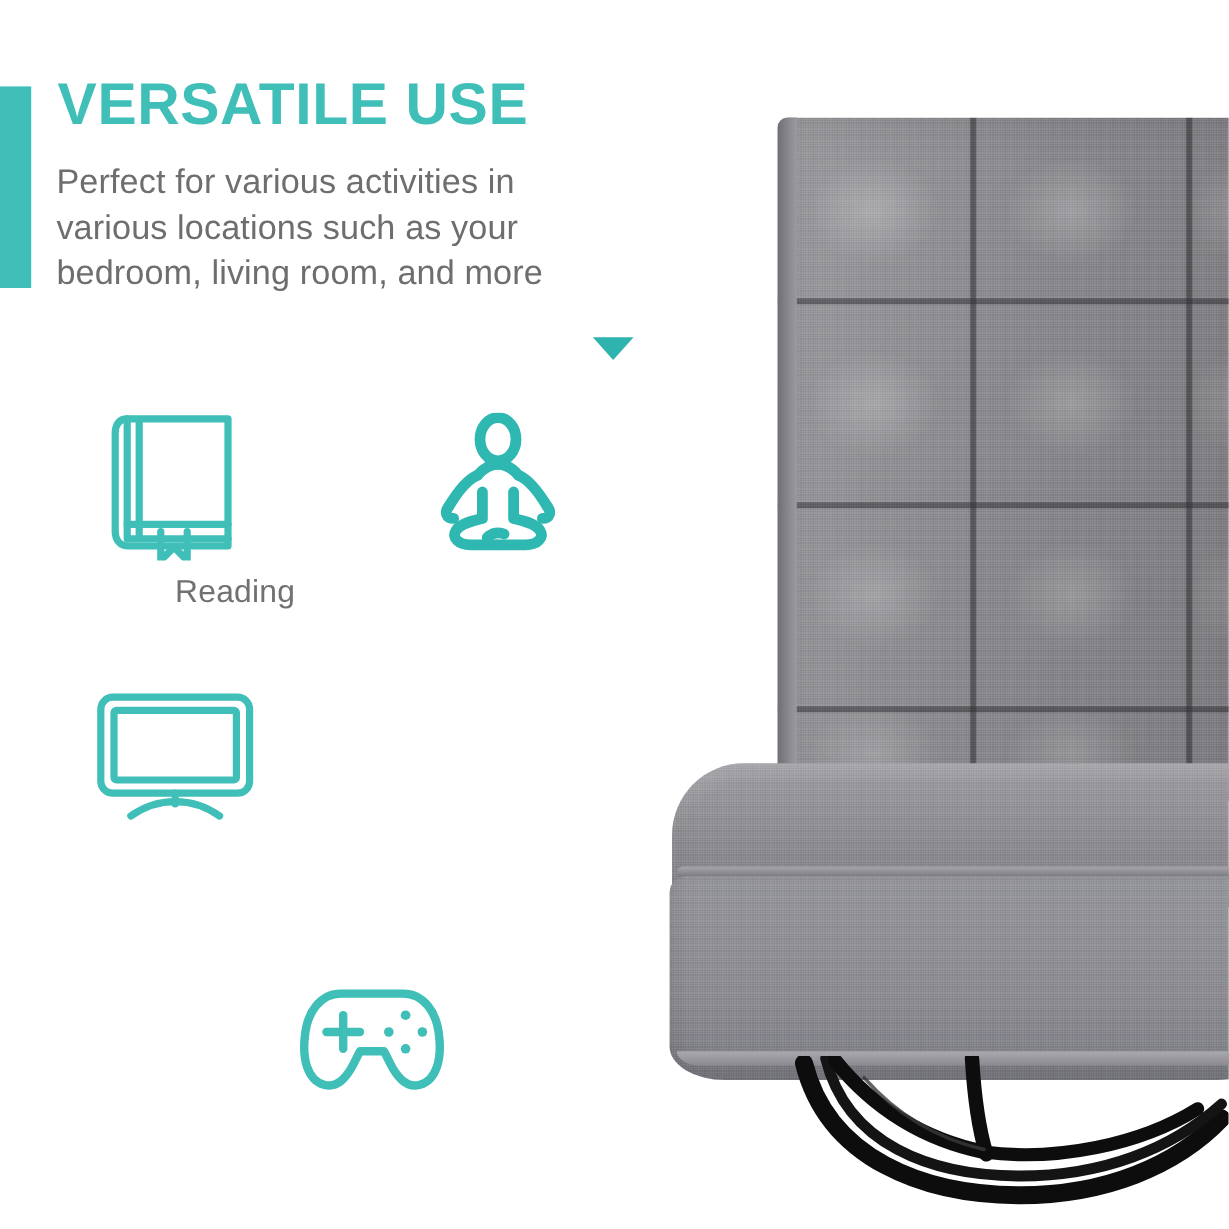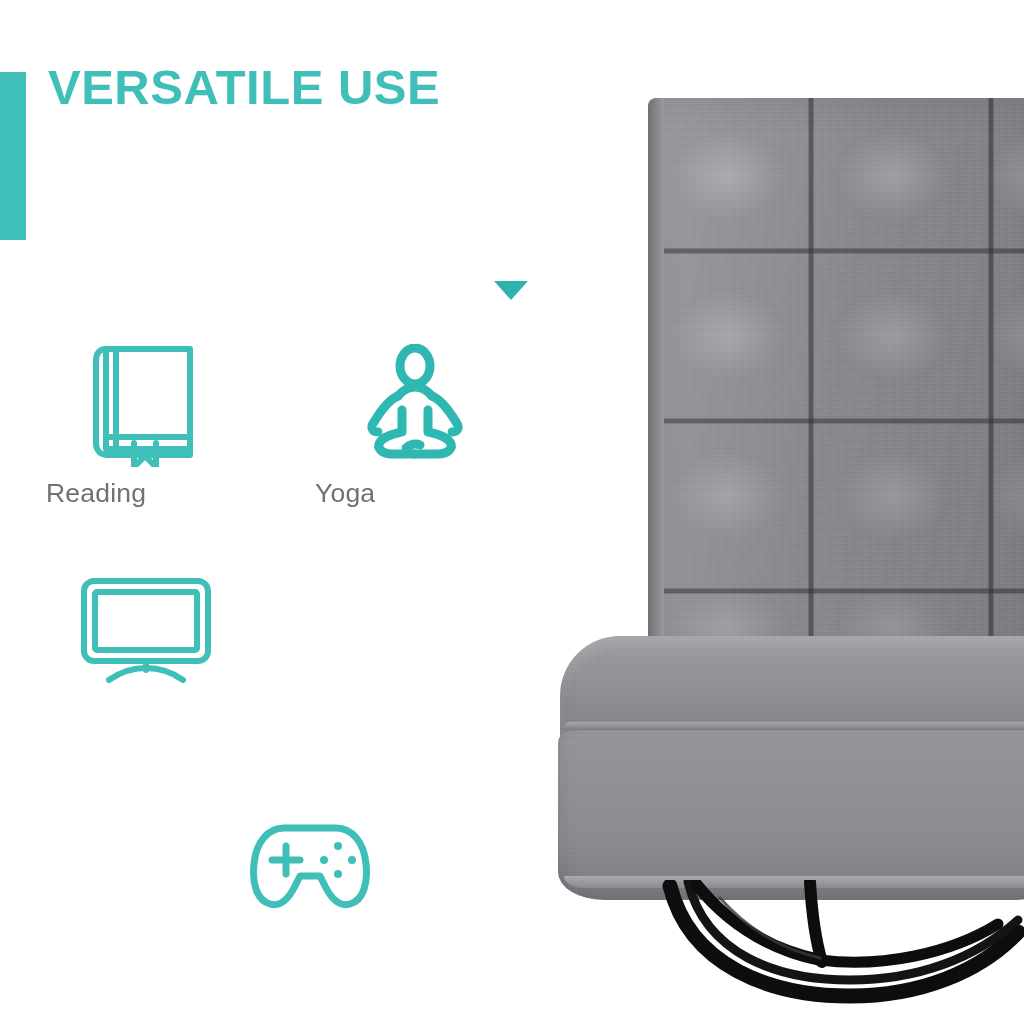--- a/index.html
+++ b/index.html
@@ -63,21 +63,21 @@
     border-left: 17px solid transparent;
     border-right: 17px solid transparent;
     border-top: 19px solid #2FB3AE;
   }
 
   
 
   .icon-cell {
     position: absolute;
     width: 200px;
-    text-align: left;
+    text-align: right;
   }
 
   .icon-art {
     height: 130px;
     display: flex;
     align-items: center;
     justify-content: center;
   }
 
   .icon-label {
@@ -237,20 +237,21 @@
 </style>
 </head>
 <body>
 
 <div id="stage">
 
   <div id="accent-bar"></div>
 
   <h1 id="heading">VERSATILE USE</h1>
 
+  <p id="subheading">Perfect for various activities in various locations such as your bedroom, living room, and more</p>
 
   <div id="down-arrow"></div>
 
   <div class="icon-cell" id="cell-reading">
     <div class="icon-art">
       <svg class="ico" width="116" height="128" viewBox="0 0 116 128" fill="none" stroke="#3FBFB8" stroke-width="6" stroke-linecap="round" stroke-linejoin="round">
         <path d="M18 10 H102 V110 H18 Z"></path>
         <path d="M18 10 C11 10 8 15 8 22 V104 C8 111 12 116 19 116 H102 V110"></path>
         <path d="M28 12 V108"></path>
         <path d="M18 98 H102"></path>
@@ -267,21 +268,20 @@
         <path d="M44 52 C34 56 26 68 20 78"></path>
         <path d="M78 52 C88 56 96 68 102 78"></path>
         <path d="M44 52 C50 45 56 43 61 43 C66 43 72 45 78 52"></path>
         <path d="M20 78 C16 83 18 88 24 88"></path>
         <path d="M102 78 C106 83 104 88 98 88"></path>
         <path d="M48 66 V88 C40 90 30 92 26 98 C22 104 28 110 38 110 H61"></path>
         <path d="M74 66 V88 C82 90 92 92 96 98 C100 104 94 110 84 110 H61"></path>
         <path d="M52 104 C56 100 62 99 66 101"></path>
       </svg>
     </div>
-    <div class="icon-label">Yoga</div>
   </div>
 
   <div class="icon-cell" id="cell-tv">
     <div class="icon-art">
       <svg class="ico" width="134" height="108" viewBox="0 0 134 108" fill="none" stroke="#3FBFB8" stroke-width="6" stroke-linecap="round" stroke-linejoin="round">
         <rect x="5" y="5" width="124" height="80" rx="10"></rect>
         <rect x="16" y="16" width="102" height="58" rx="2"></rect>
         <path d="M67 85 V94"></path>
         <path d="M30 104 C44 94 56 92 67 92 C78 92 90 94 104 104"></path>
       </svg>

